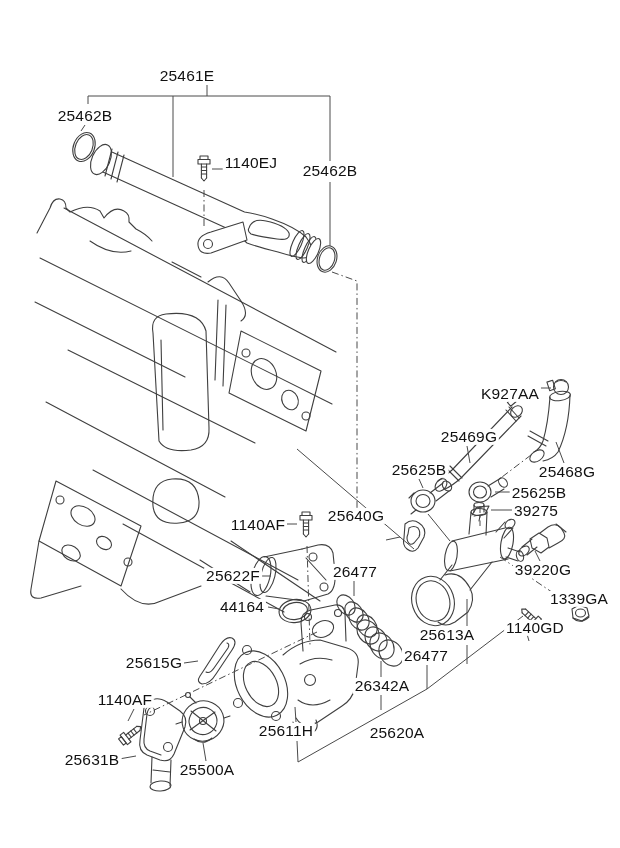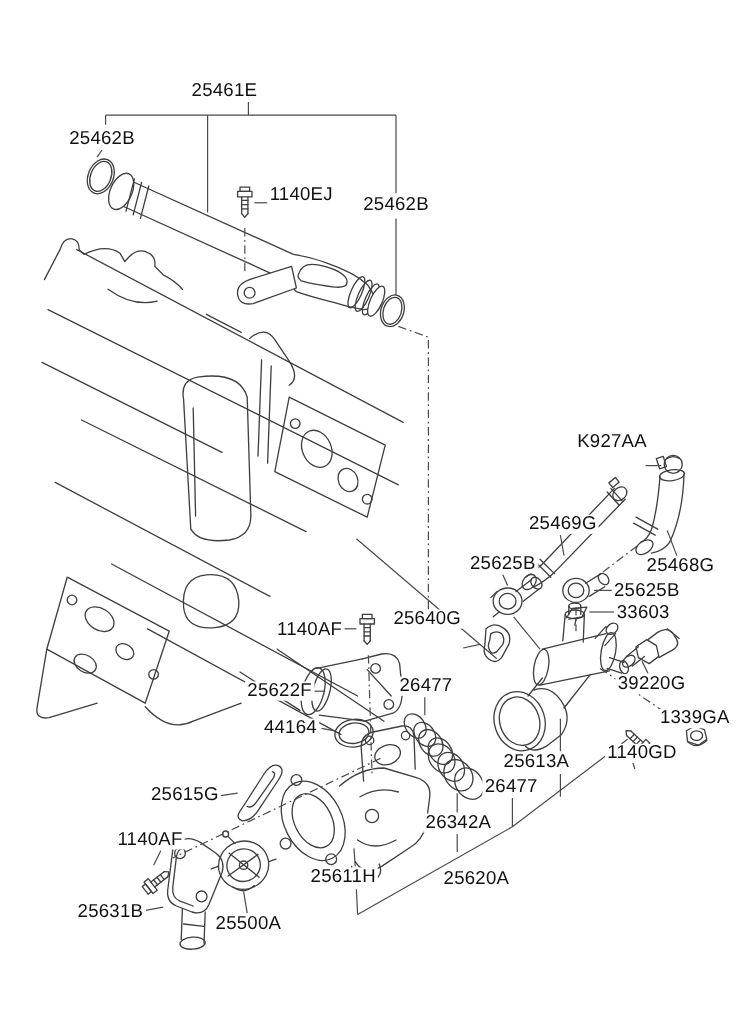--- a/index.html
+++ b/index.html
@@ -280,26 +280,26 @@
     <path class="dash" d="M500,557 L571,605"></path>
     <path class="dash" d="M531,455 L502,477"></path>
     <path class="dash" d="M480,506 V526"></path>
   </g>
 </svg>
 
   <div class="lbl" style="left:187px;top:76px">25461E</div>
   <div class="lbl" style="left:85px;top:116px">25462B</div>
   <div class="lbl" style="left:251px;top:163px">1140EJ</div>
   <div class="lbl" style="left:330px;top:171px">25462B</div>
-  <div class="lbl" style="left:510px;top:369px">K927AA</div>
+  <div class="lbl" style="left:510px;top:394px">K927AA</div>
   <div class="lbl" style="left:469px;top:437px">25469G</div>
   <div class="lbl" style="left:419px;top:470px">25625B</div>
   <div class="lbl" style="left:567px;top:472px">25468G</div>
   <div class="lbl" style="left:539px;top:493px">25625B</div>
-  <div class="lbl" style="left:536px;top:511px">33603</div>
+  <div class="lbl" style="left:536px;top:511px">39275</div>
   <div class="lbl" style="left:258px;top:525px">1140AF</div>
   <div class="lbl" style="left:356px;top:516px">25640G</div>
   <div class="lbl" style="left:355px;top:572px">26477</div>
   <div class="lbl" style="left:233px;top:576px">25622F</div>
   <div class="lbl" style="left:543px;top:570px">39220G</div>
   <div class="lbl" style="left:579px;top:599px">1339GA</div>
   <div class="lbl" style="left:242px;top:607px">44164</div>
   <div class="lbl" style="left:447px;top:635px">25613A</div>
   <div class="lbl" style="left:535px;top:628px">1140GD</div>
   <div class="lbl" style="left:426px;top:656px">26477</div>

